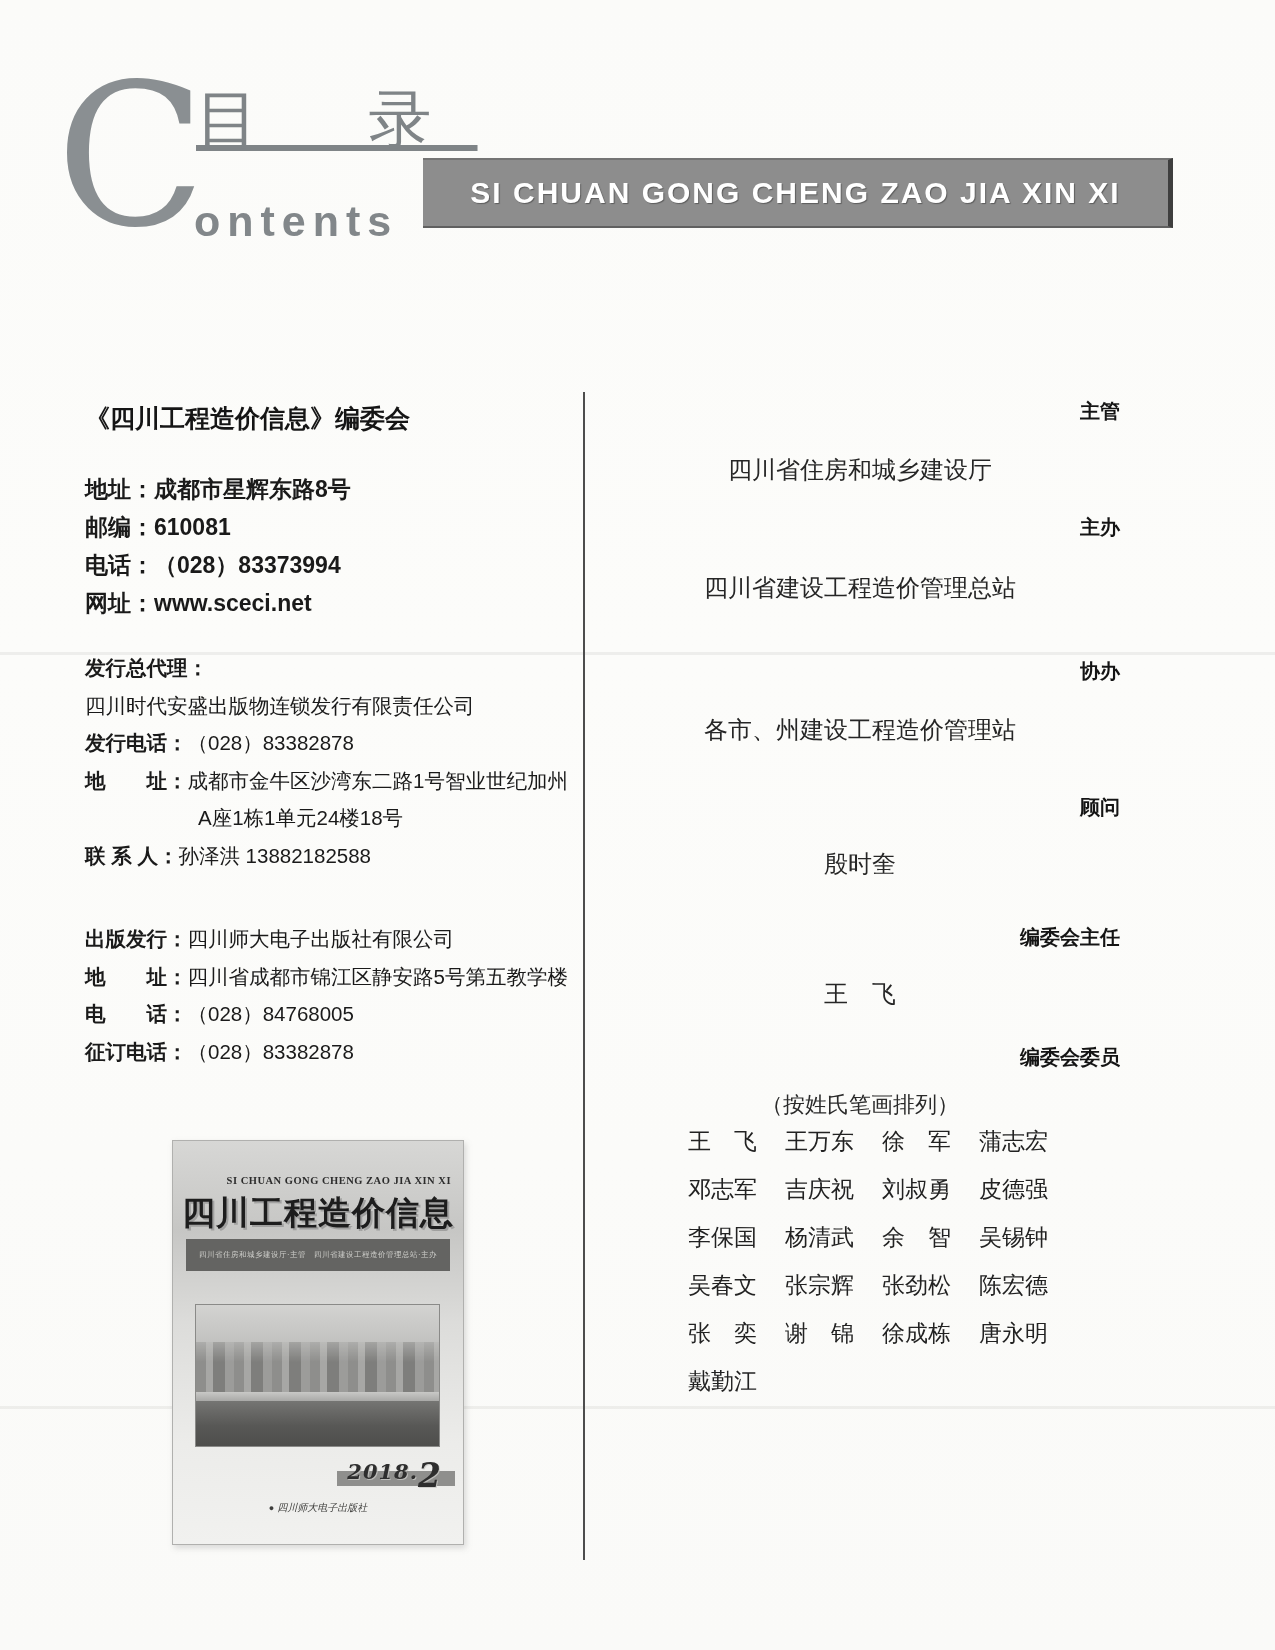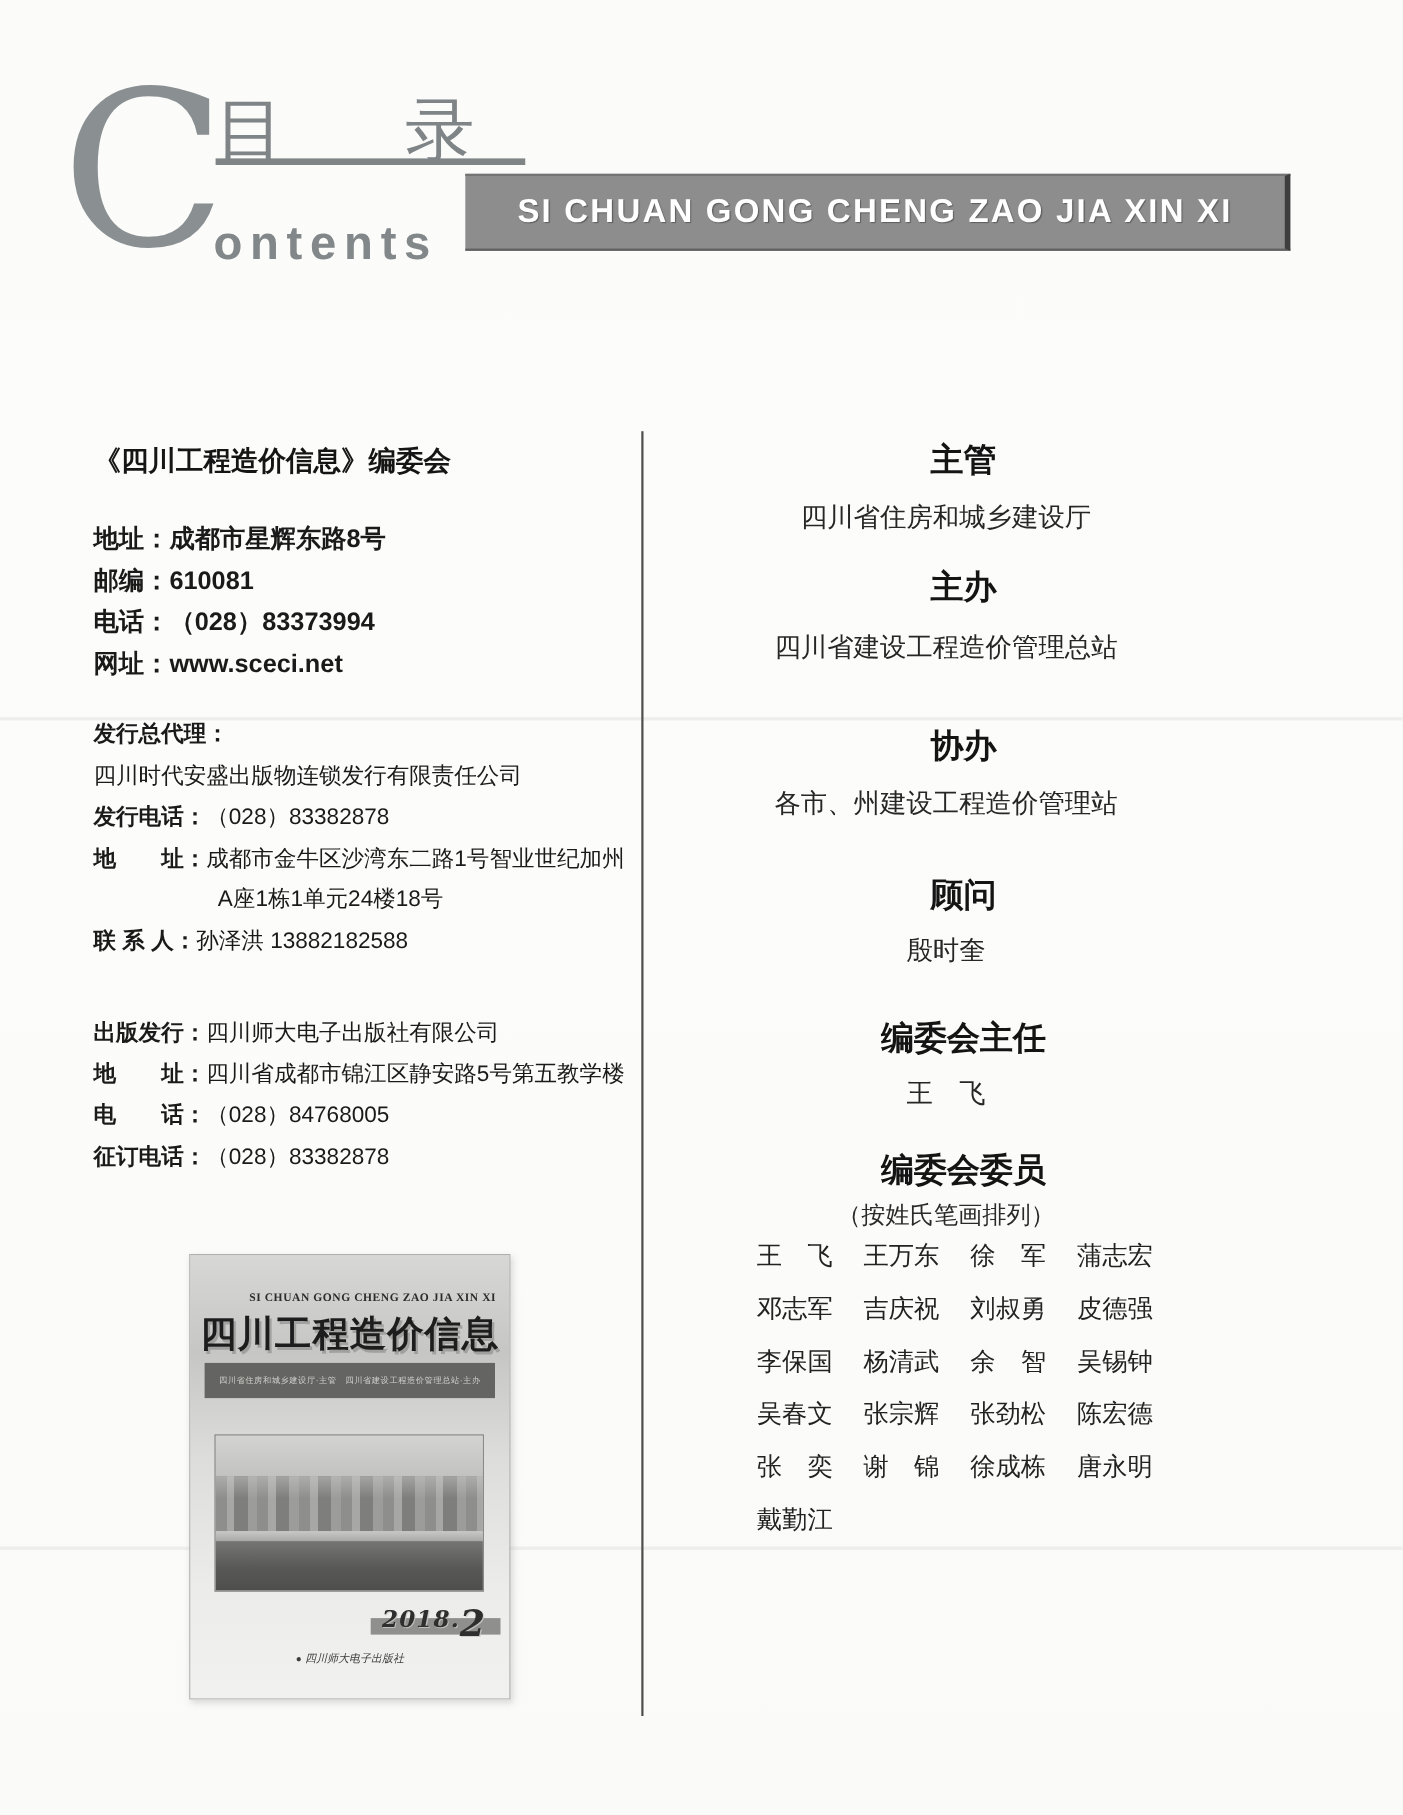--- a/index.html
+++ b/index.html
@@ -98,21 +98,21 @@
   }
   .issue-year{font-size:21px;font-weight:bold;letter-spacing:1px;text-shadow:1px 1px 0 rgba(200,200,198,.8);}
   .issue-no{font-size:33px;font-weight:bold;line-height:1;text-shadow:1px 1px 0 rgba(200,200,198,.8);}
   .cover-logo{
     position:absolute;top:360px;left:0;right:0;text-align:center;
     font-size:10px;color:#3d3d3b;font-style:italic;white-space:nowrap;
   }
   .cover-logo .glyph{font-style:normal;font-size:9px;margin-right:3px;}
   
   .right-col{position:absolute;left:600px;top:0;width:520px;}
-  .sec-heading{position:absolute;left:16px;width:100%;text-align:center;font-size:30px;font-weight:bold;color:#141414;white-space:nowrap;}
+  .sec-heading{position:absolute;left:0;width:100%;text-align:right;font-size:20px;font-weight:bold;color:#141414;white-space:nowrap;}
   .sec-body{position:absolute;left:0;width:100%;text-align:center;font-size:24px;color:#262626;white-space:nowrap;}
   .sec-note{position:absolute;left:0;width:100%;text-align:center;font-size:22px;color:#2a2a2a;white-space:nowrap;}
   .h-zhuguan{top:398px;}  .b-zhuguan{top:454px;}
   .h-zhuban{top:514px;}   .b-zhuban{top:572px;}
   .h-xieban{top:658px;}   .b-xieban{top:714px;}
   .h-guwen{top:794px;}    .b-guwen{top:848px;}
   .h-zhuren{top:924px;}   .b-zhuren{top:978px;}
   .h-weiyuan{top:1044px;} .n-weiyuan{top:1090px;}
   .members{position:absolute;top:1126px;left:88px;width:372px;}
   .member-row{display:flex;gap:28px;margin-bottom:18px;line-height:30px;}

